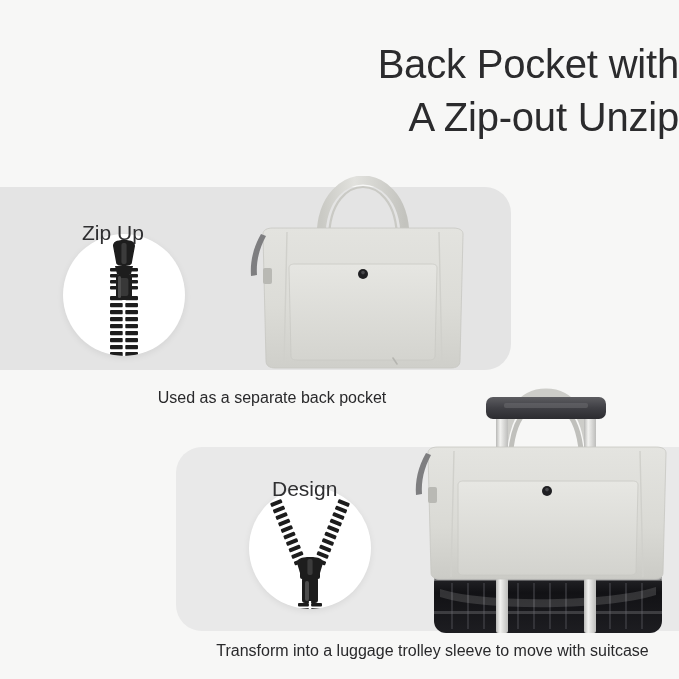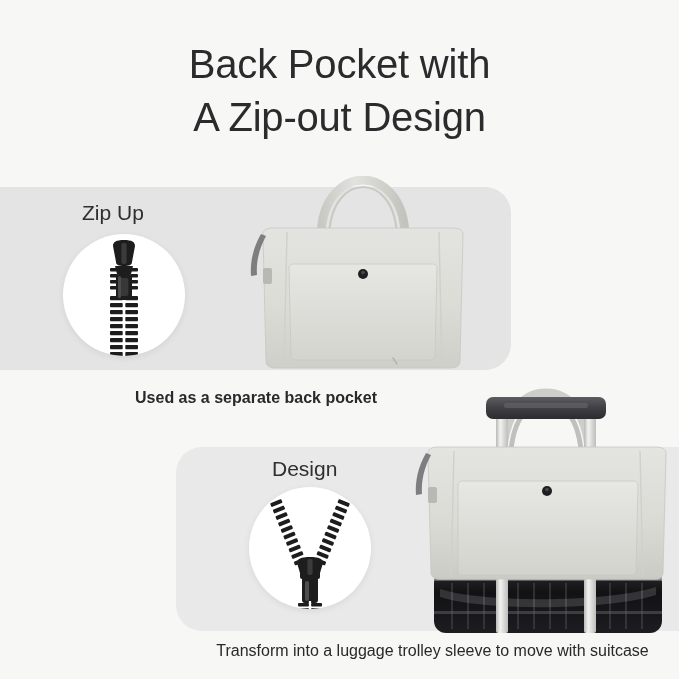--- a/index.html
+++ b/index.html
@@ -20,21 +20,21 @@
     width: 679px;
     height: 679px;
   }
 
   
   .title-block {
     position: absolute;
     left: 0;
     top: 38px;
     width: 679px;
-    text-align: center;
+    text-align: right;
     color: #2b2b2d;
     font-size: 40px;
     line-height: 1.33;
     font-weight: 400;
     letter-spacing: -0.2px;
   }
   .title-line { display: block; white-space: nowrap; }
 
   
   .panel-top {
@@ -58,33 +58,34 @@
     border-bottom-left-radius: 26px;
   }
 
   
   .sec-label {
     position: absolute;
     color: #2f2f31;
     font-size: 21px;
     line-height: 1;
     white-space: nowrap;
+    margin-top: 20px;
   }
   .label-zipup { left: 82px; top: 202px; }
   .label-unzip { left: 272px; top: 458px; }
 
   
   .caption {
     position: absolute;
     color: #29292b;
     font-size: 16px;
     line-height: 1;
     white-space: nowrap;
   }
-  .caption-top { left: 0; top: 390px; width: 512px; text-align: center; font-weight: bold; }
+  .caption-top { left: 16px; top: 390px; width: 512px; text-align: center; }
   .caption-bottom { left: 176px; top: 643px; width: 513px; text-align: center; }
 
   
   .zip-circle {
     position: absolute;
     border-radius: 50%;
     background: #ffffff;
     box-shadow: 0 2px 7px rgba(0,0,0,0.07);
     overflow: hidden;
   }
@@ -109,21 +110,21 @@
   }
   .scene-svg { position: absolute; left: 0; top: 0; }
 </style>
 </head>
 <body>
 
 <div class="stage">
 
   <div class="title-block">
     <span class="title-line">Back Pocket with</span>
-    <span class="title-line">A Zip-out Design</span>
+    <span class="title-line">A Zip-out Unzip</span>
   </div>
 
   <div class="panel-top"></div>
 
   <div class="scene-top">
     <svg class="scene-svg" width="240" height="196" viewBox="0 0 240 196">
       <defs>
         <linearGradient id="bagGrad" x1="0" y1="0" x2="0" y2="1">
           <stop offset="0" stop-color="#e3e3df"></stop>
           <stop offset="0.55" stop-color="#dcdcd7"></stop>

